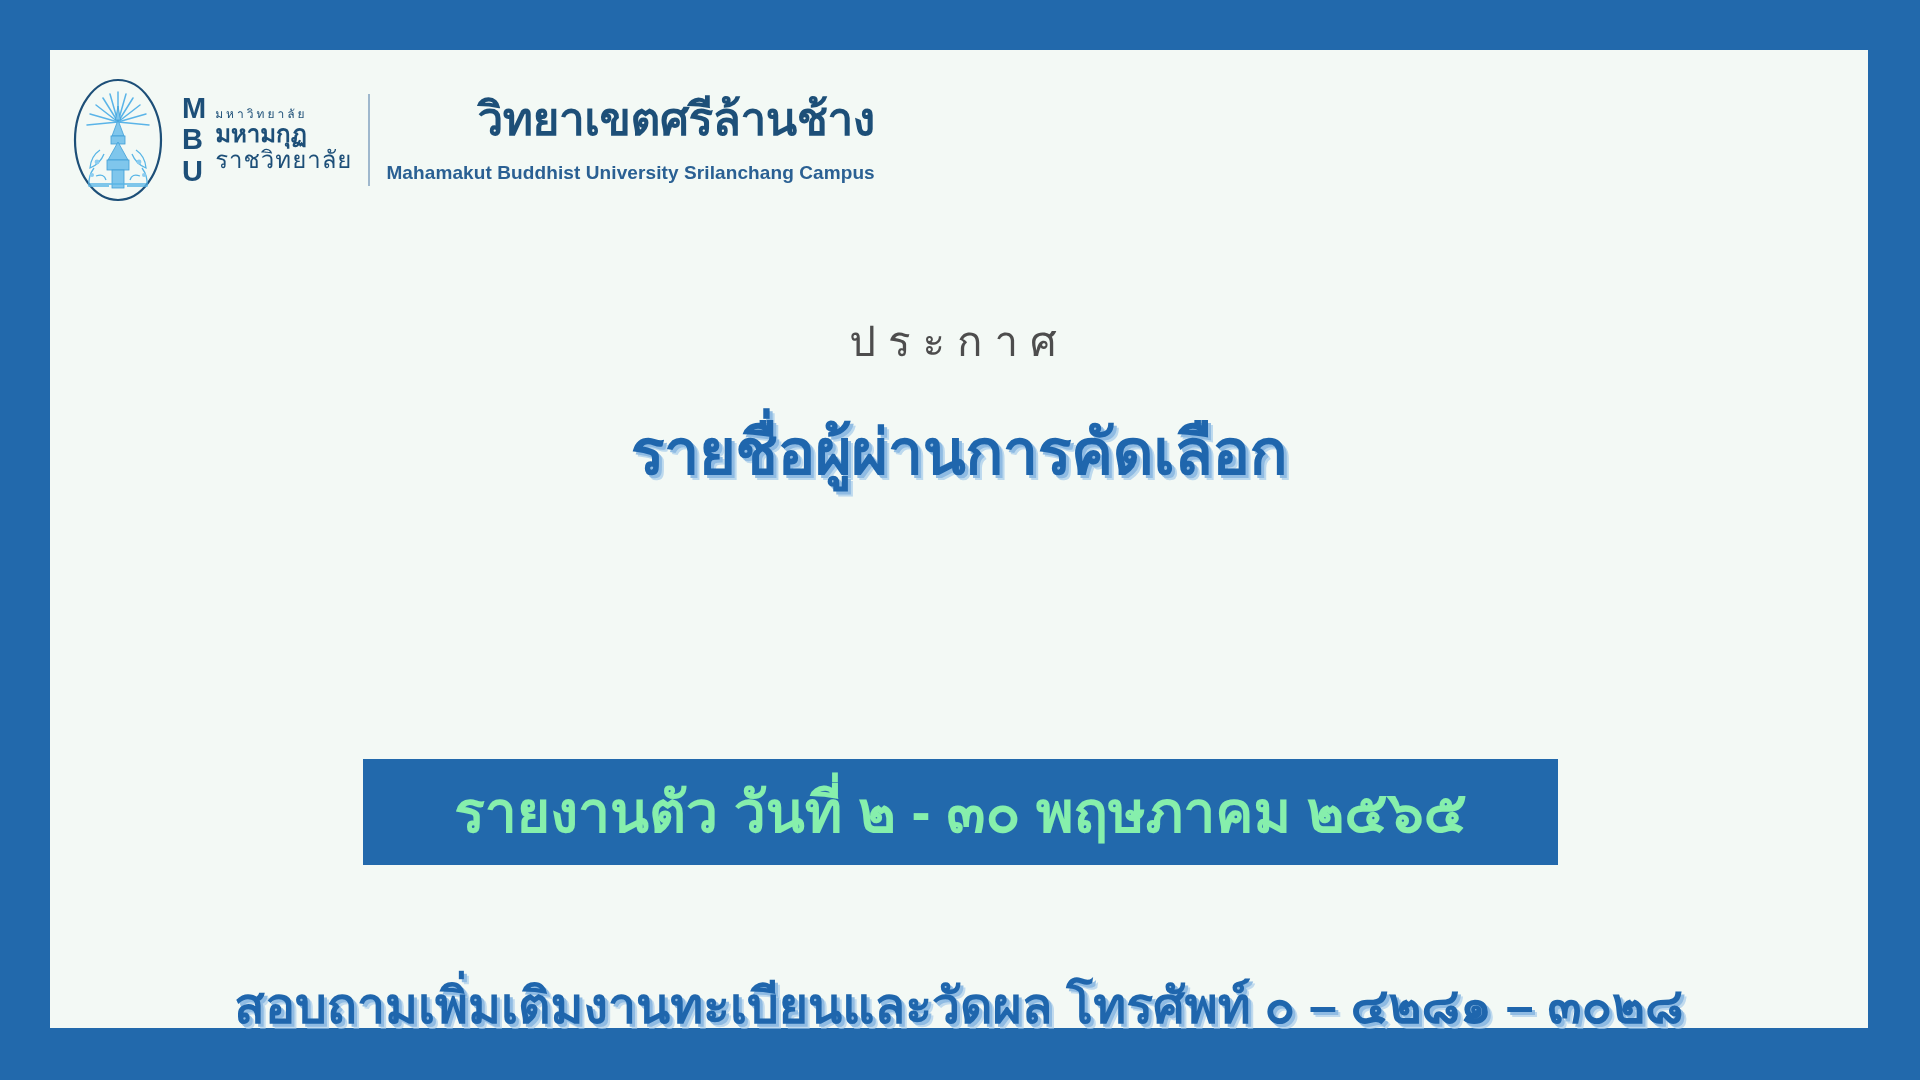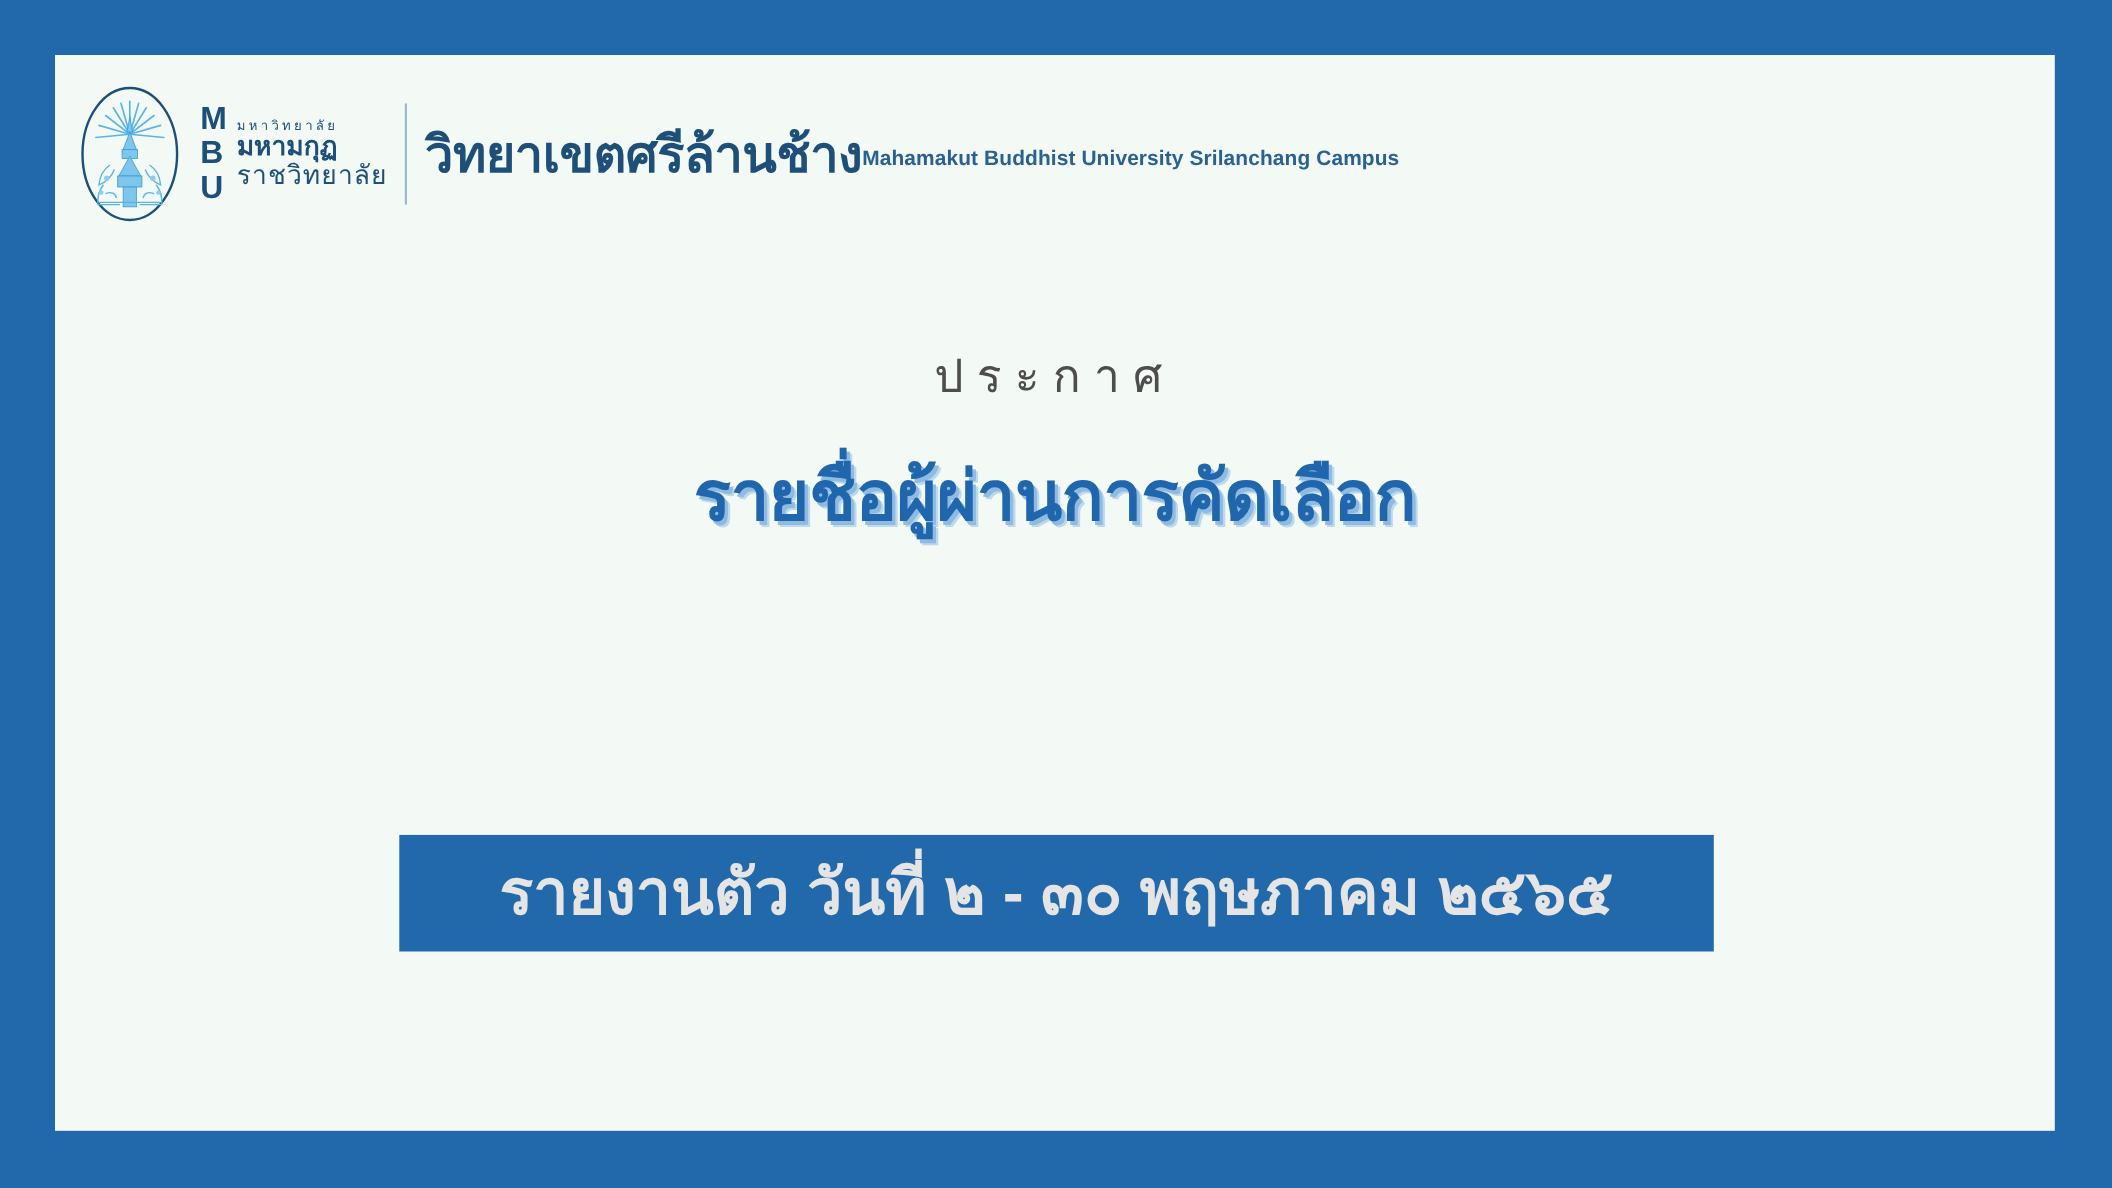--- a/index.html
+++ b/index.html
@@ -69,22 +69,23 @@
   .mbu-thai .t-small2{
     font-size:24px;font-weight:400;letter-spacing:1px;
   }
   .divider-v{
     width:2px;height:92px;
     background:#9fb8cd;
     margin:0 16px;
     flex:0 0 auto;
   }
   .campus-block{
-    display:flex;flex-direction:row;justify-content:center;
-    color:#1d4f78;
+    display:flex;flex-direction:column;justify-content:center;
+    color:#1d4f78;
+    align-items:flex-end;
   }
   .campus-th{
     font-size:46px;font-weight:700;line-height:1.05;
     letter-spacing:-0.5px;
     color:#1d4f78;
   }
   .campus-en{
     font-size:19px;font-weight:700;line-height:1.2;
     letter-spacing:0.1px;
     color:#2a6093;
@@ -122,21 +123,21 @@
 
   
   .banner{
     position:absolute;
     left:313px;top:693px;
     width:1195px;height:106px;
     background:#2269ac;
     display:flex;align-items:center;justify-content:center;
   }
   .banner-text{
-    color:#e5e5e5;
+    color:#86efac;
     font-size:57px;
     font-weight:700;
     line-height:1;
     letter-spacing:0px;
     white-space:nowrap;
   }
 
   
   .footer-line{
     position:absolute;
@@ -226,16 +227,17 @@
       <div class="kicker">ประกาศ</div>
 
       <div class="headline">
         <span class="ln">รายชื่อผู้ผ่านการคัดเลือก</span>
       </div>
 
       <div class="banner">
         <span class="banner-text">รายงานตัว วันที่ ๒ - ๓๐ พฤษภาคม ๒๕๖๕</span>
       </div>
 
+      <div class="footer-line">สอบถามเพิ่มเติมงานทะเบียนและวัดผล โทรศัพท์ ๐ – ๔๒๘๑ – ๓๐๒๘</div>
     </div>
 
   </div>
 </div>
 
 </body></html>

